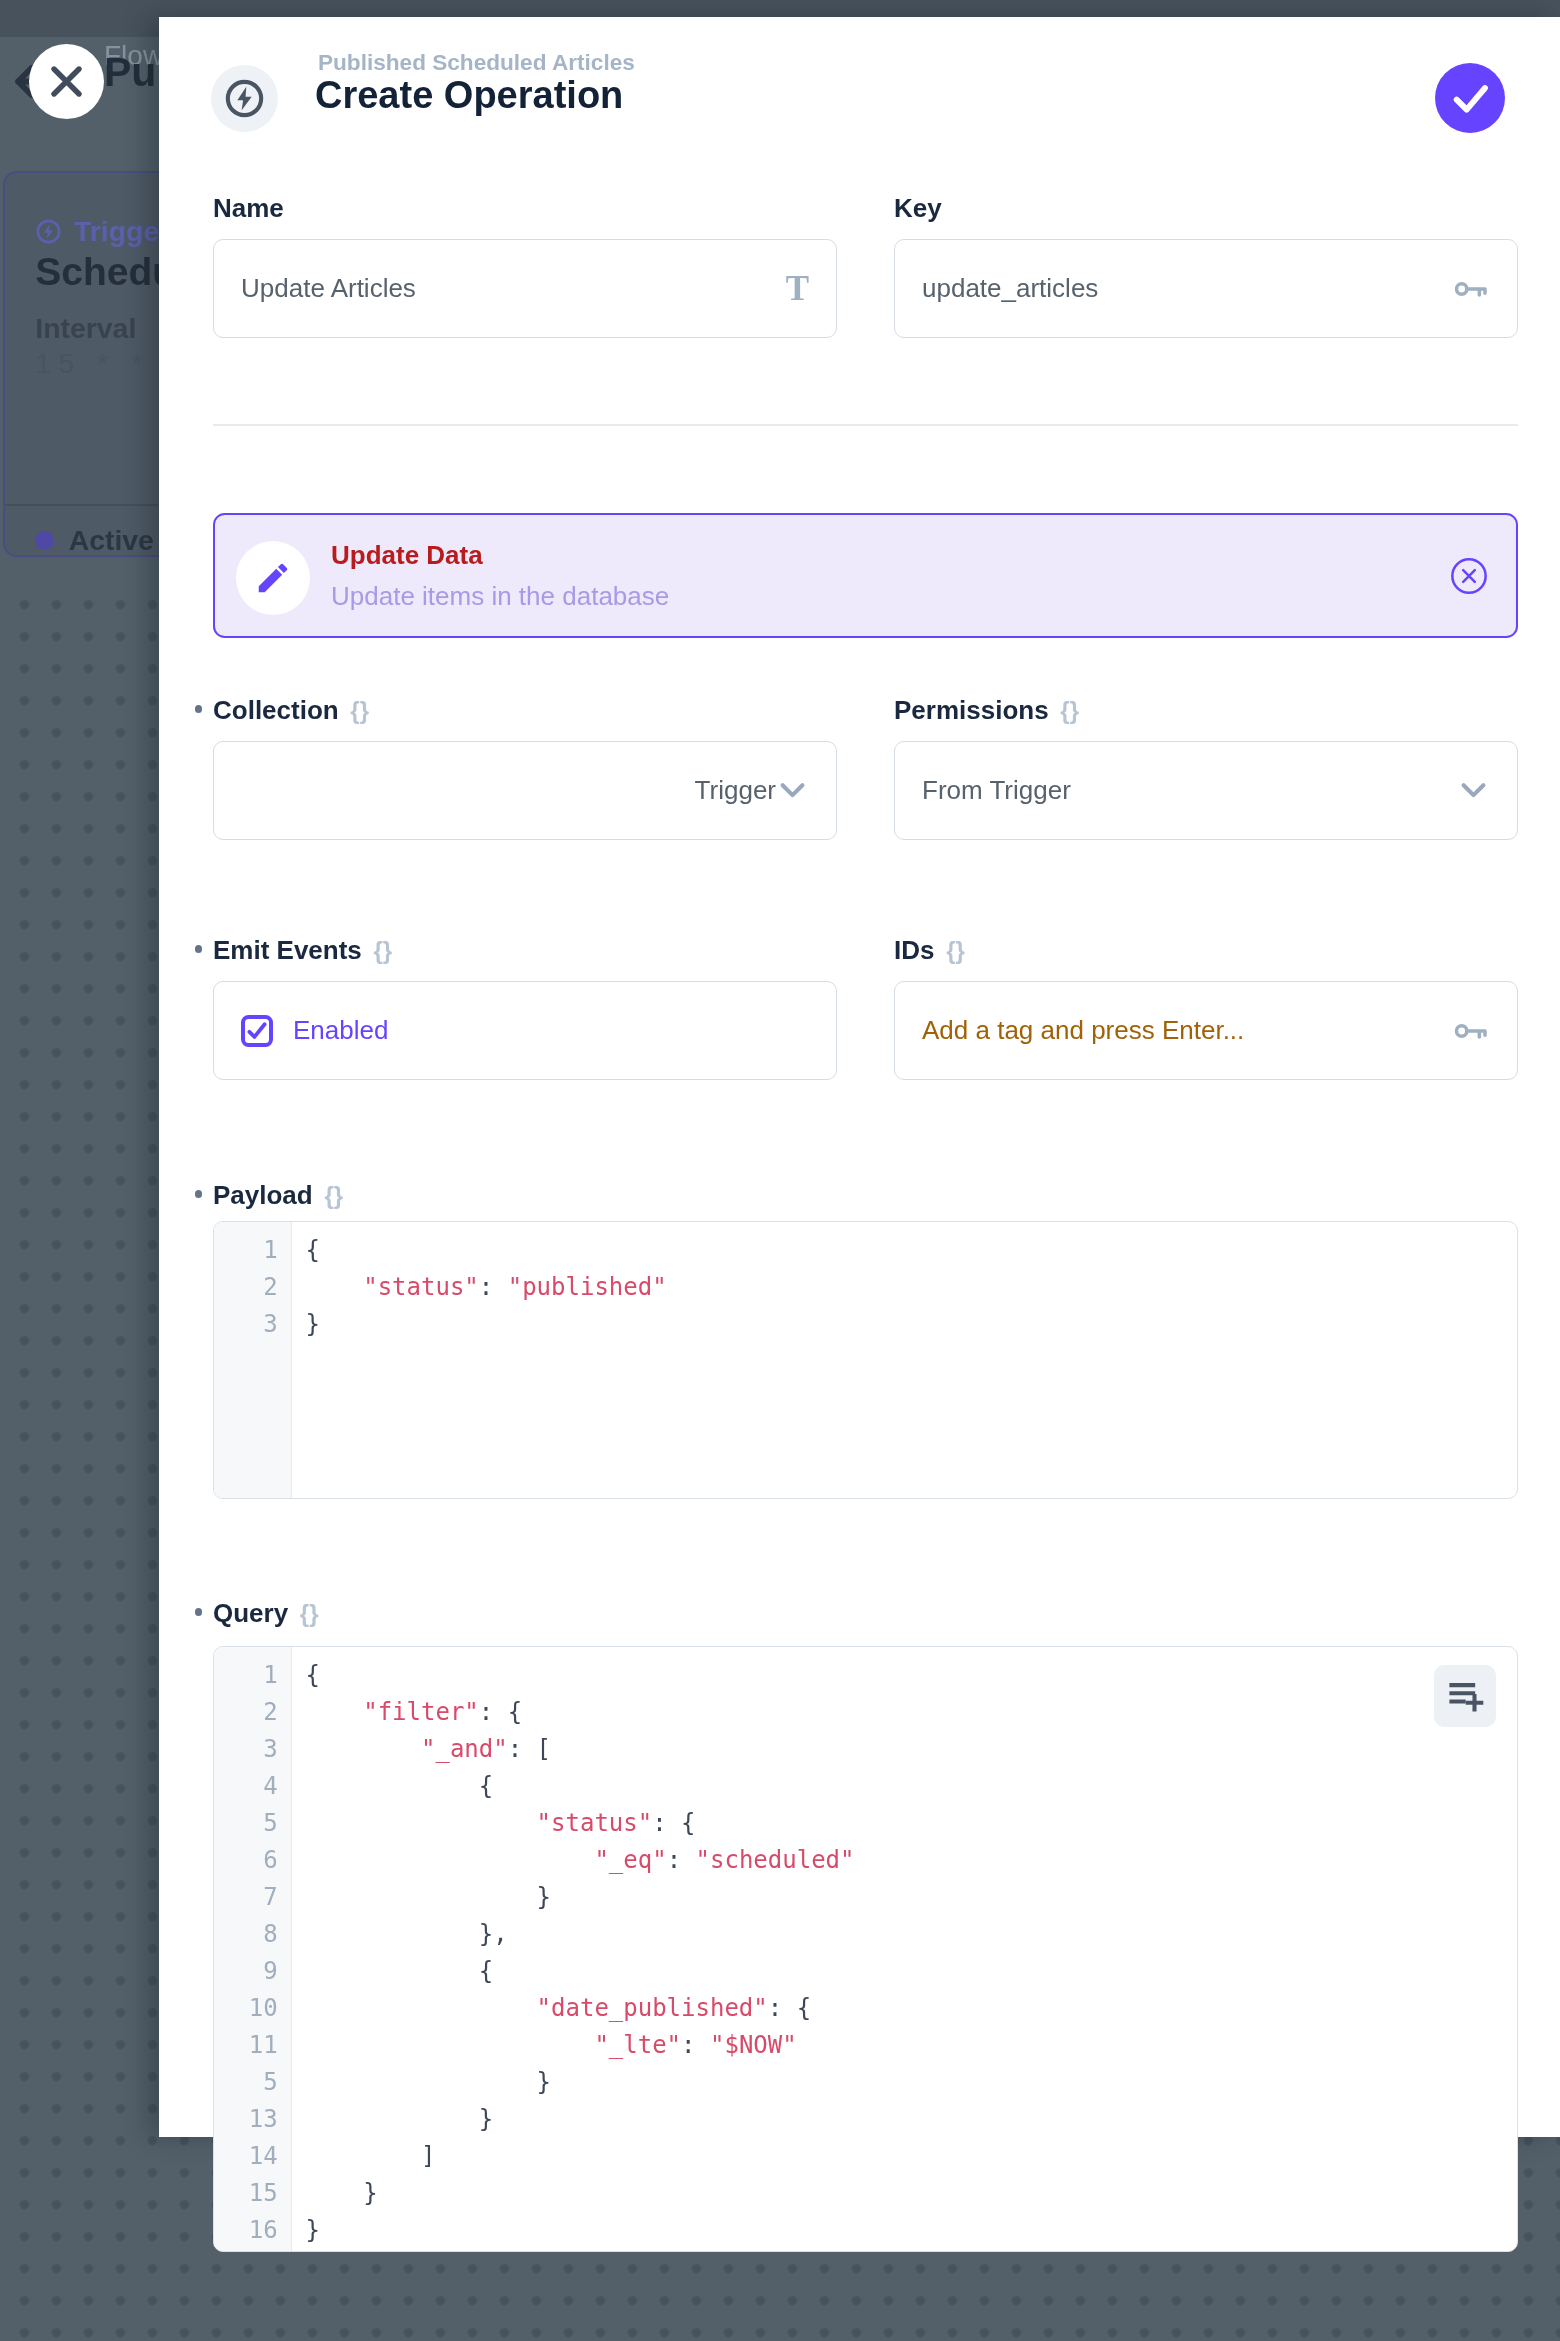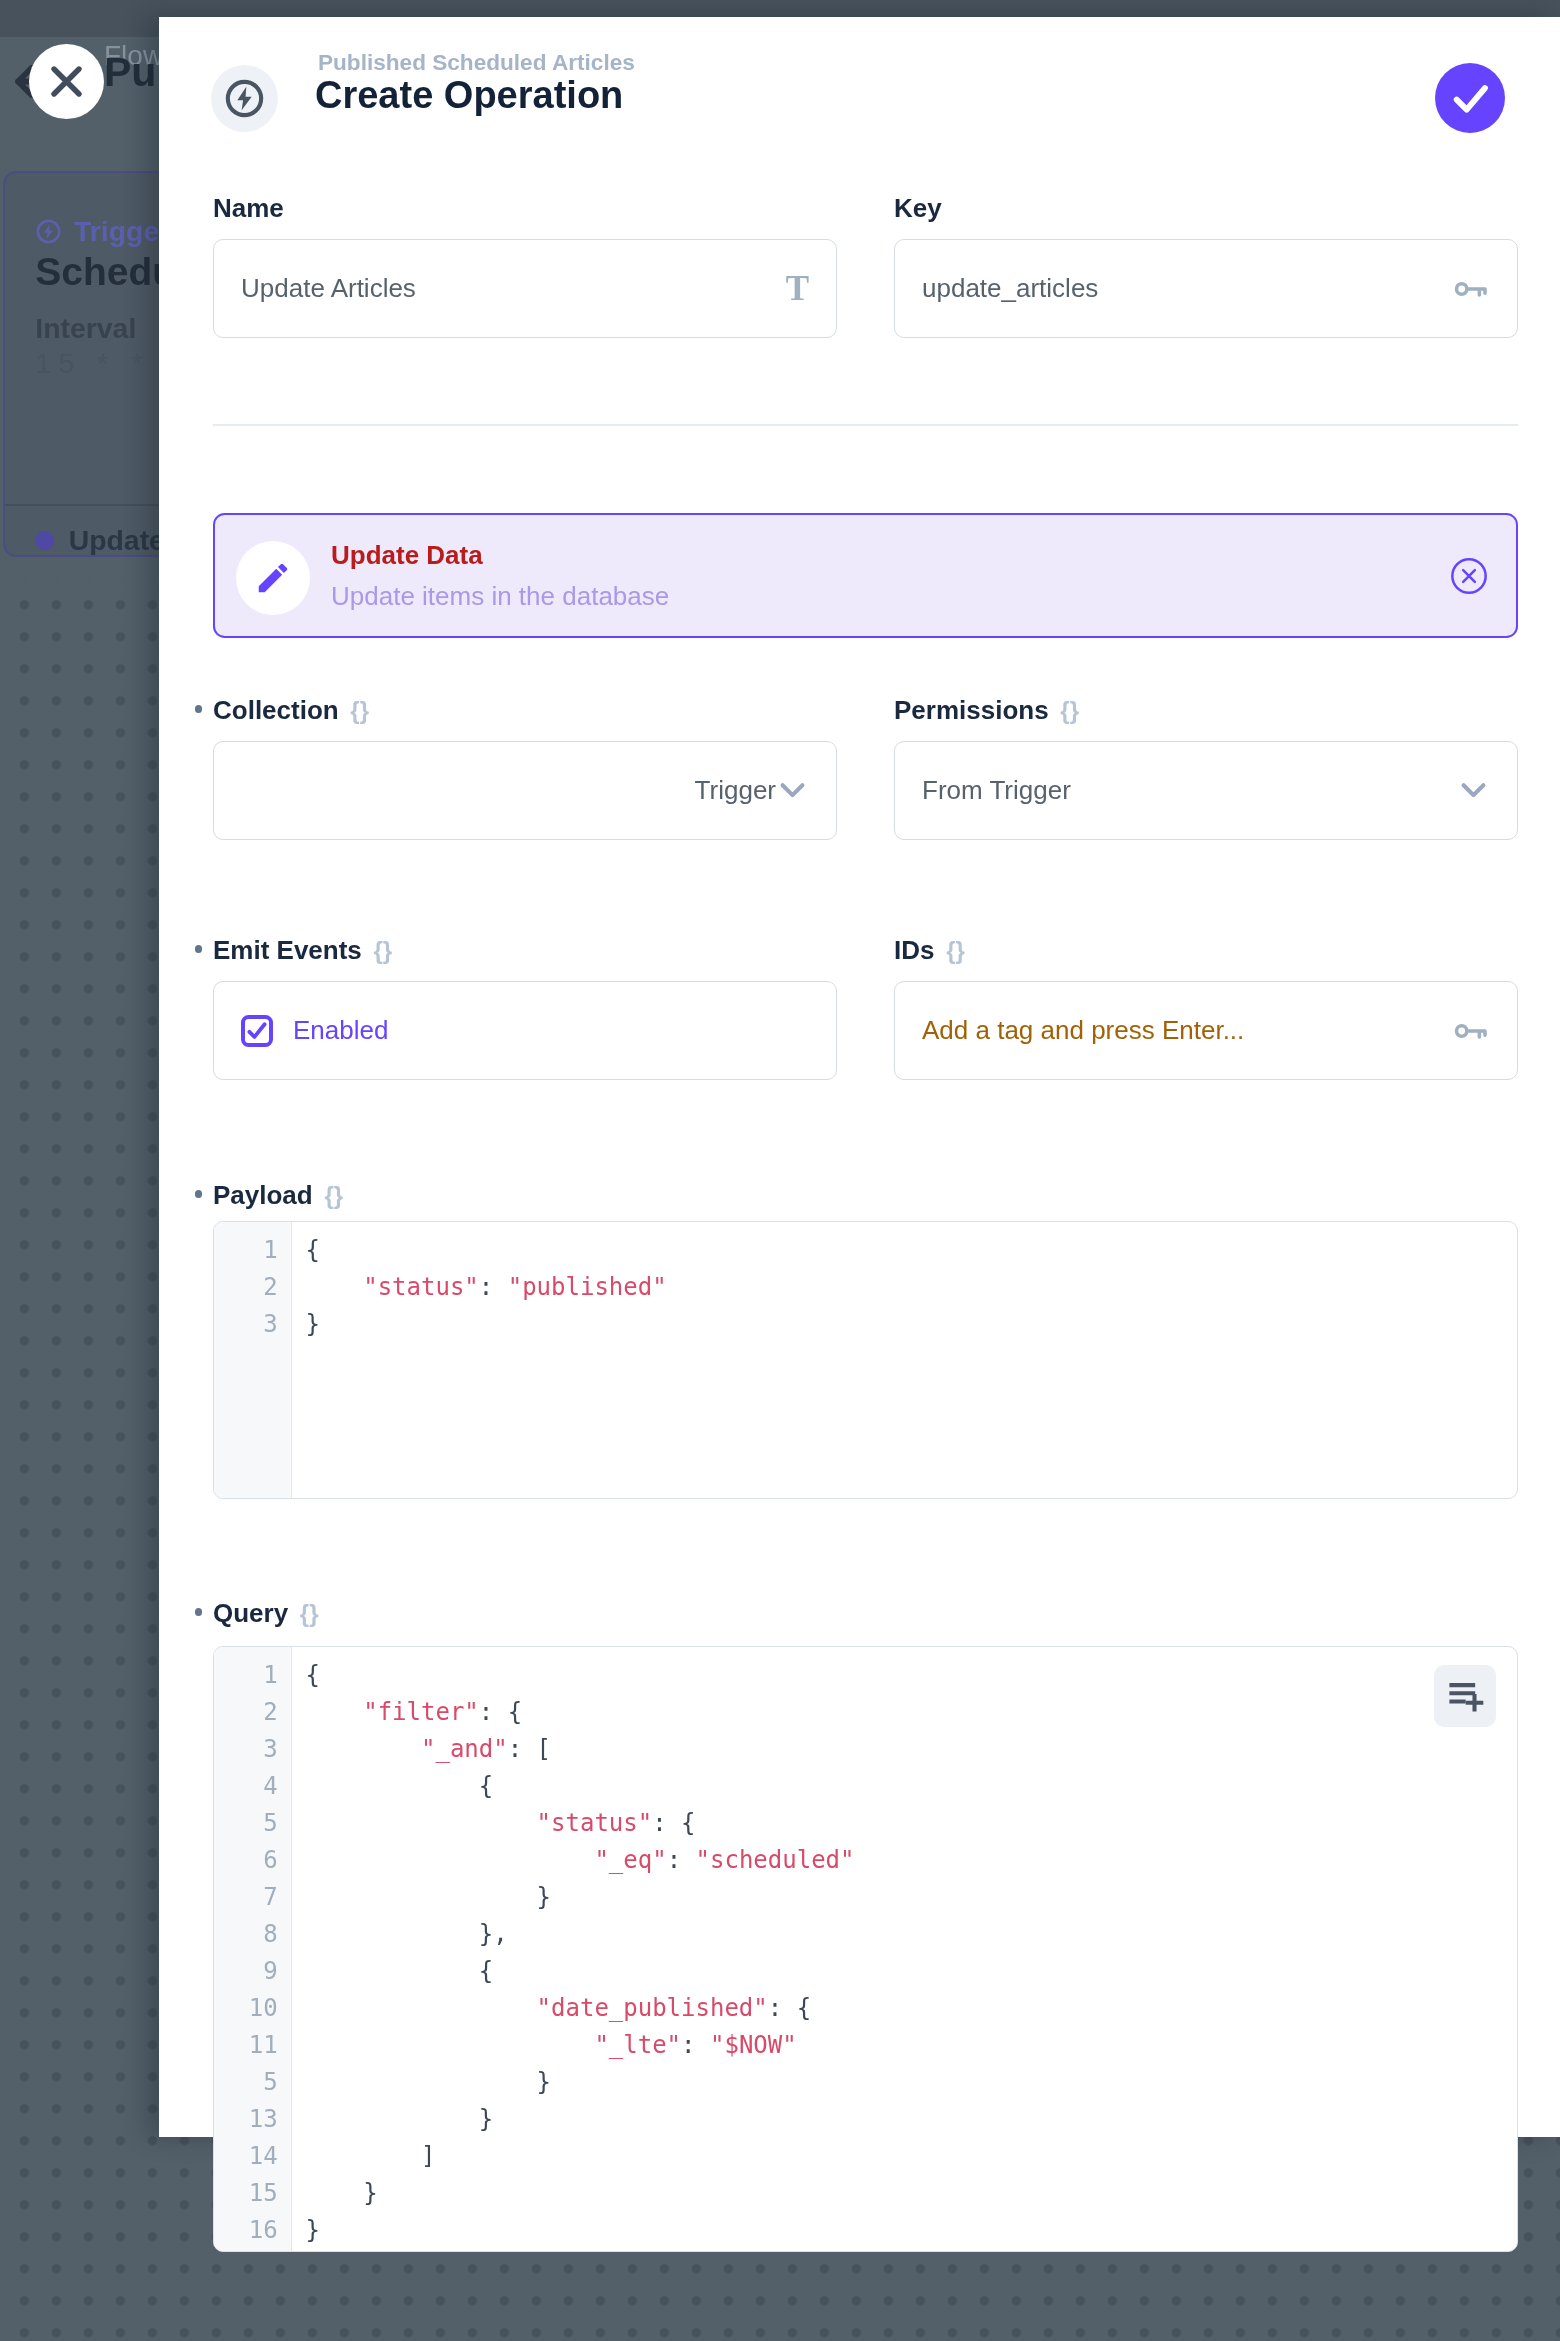--- a/index.html
+++ b/index.html
@@ -99,21 +99,21 @@
         <path d="M13 5.5 L8 13 h3.2 L10.4 18.5 L16 11 h-3.4 Z" fill="#5b60ad"></path>
       </svg>
       <span>Trigger</span>
     </div>
     <div class="tc-title">Schedule</div>
     <div class="tc-field-label">Interval</div>
     <div class="tc-field-value">15 * * * *</div>
     <div class="tc-sep"></div>
     <div class="tc-status">
       <span class="tc-dot"></span>
-      <span>Update</span>
+      <span>Active</span>
       <svg width="25" height="16.7" viewBox="0 0 30 20">
         <path d="M4 4 L15 15 L26 4" stroke="#35404d" stroke-width="5" fill="none" stroke-linecap="round" stroke-linejoin="round"></path>
       </svg>
     </div>
   </div>
 </div>
 
 <div class="drawer">
 
   <div class="hdr-icon">

